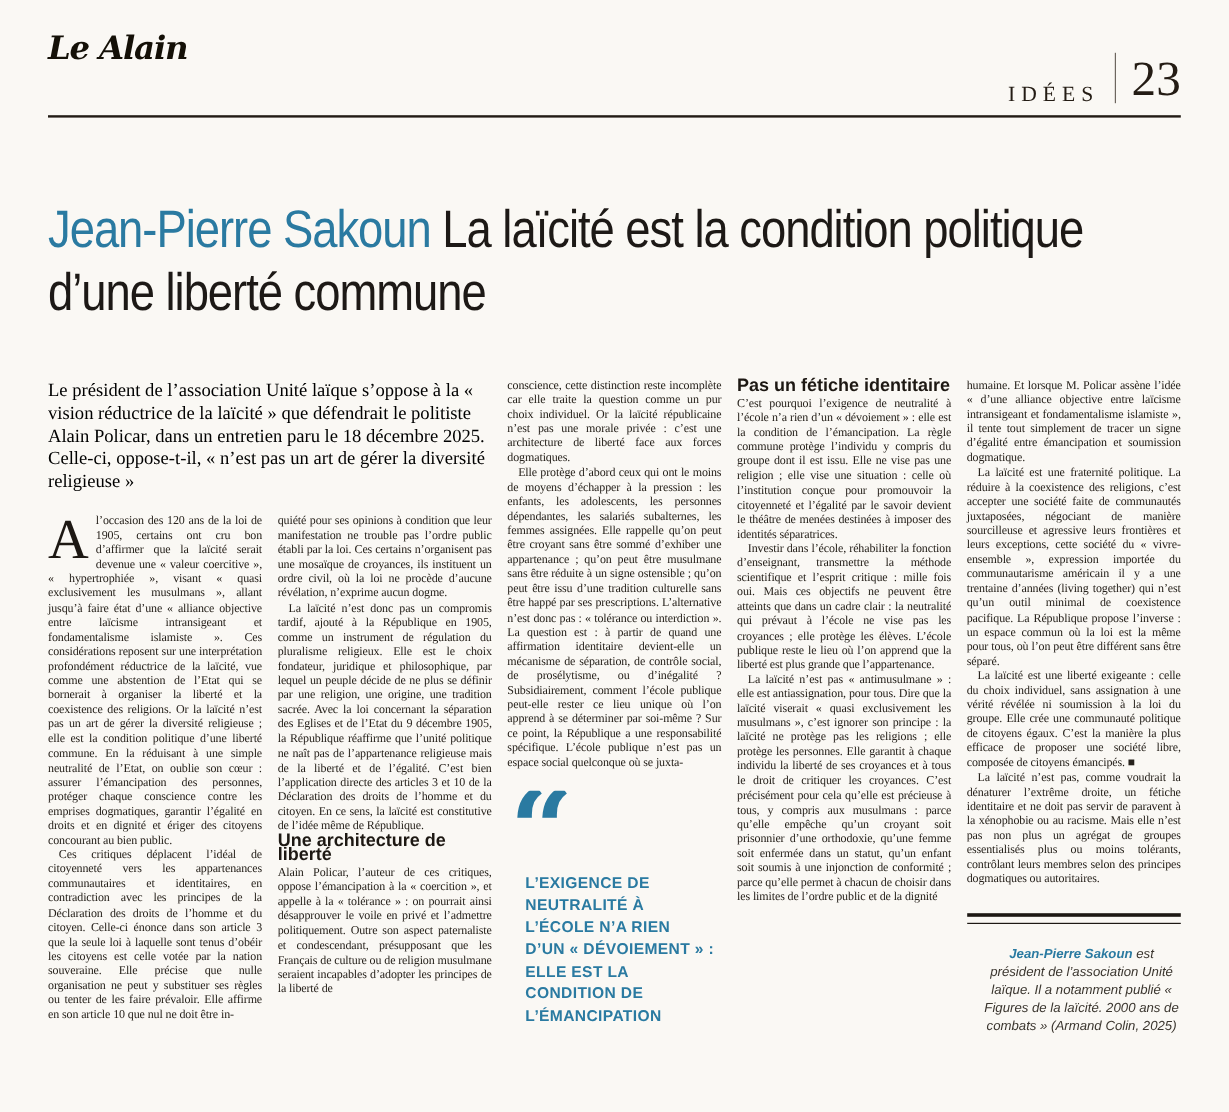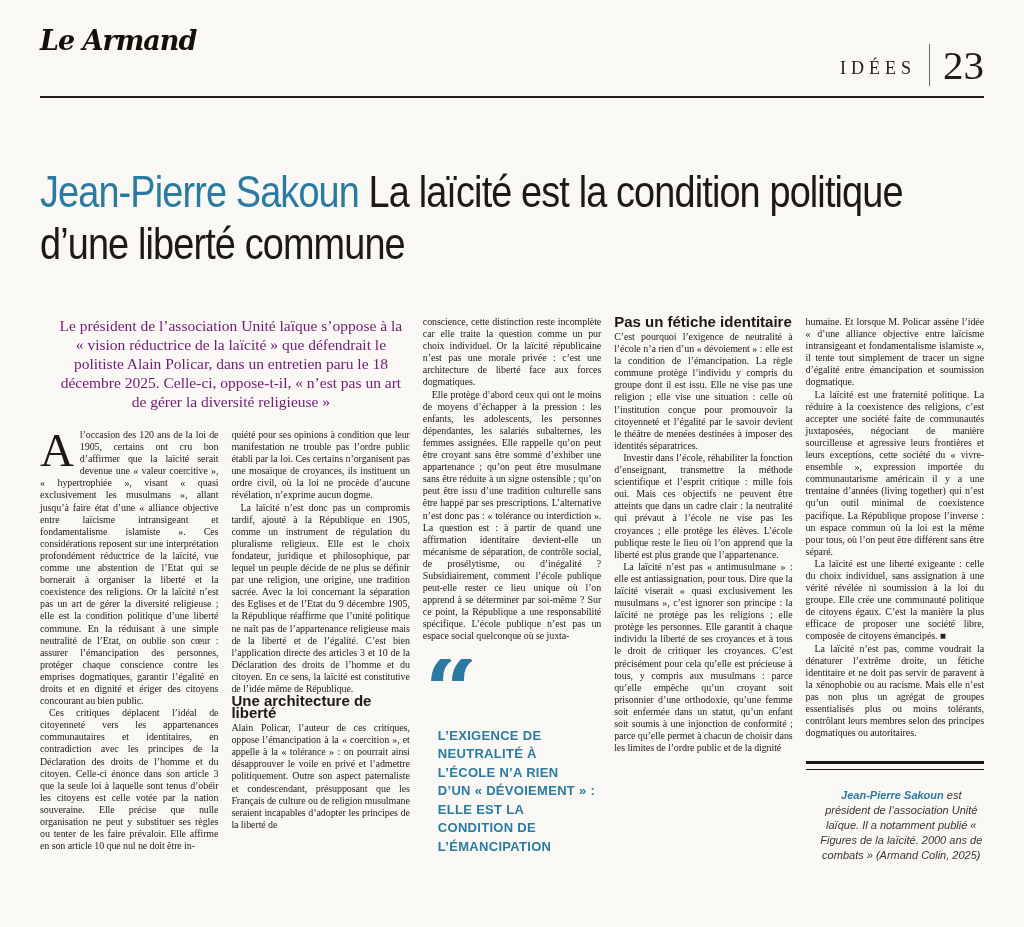--- a/index.html
+++ b/index.html
@@ -14,21 +14,21 @@
   .hdr{position:relative;height:62px;}
   .masthead{
     font-family:"DejaVu Serif",serif;font-weight:bold;font-style:italic;
     font-size:27px;letter-spacing:-1px;color:#141007;line-height:30px;
   }
   .dateline{
     font-size:9.5px;letter-spacing:1.1px;color:#3c362f;margin-top:3px;
     font-family:"Liberation Serif",serif;
   }
   .hdr-right{
-    position:absolute;right:0;bottom:2px;display:flex;align-items:center;gap:13px;
+    position:absolute;right:0;bottom:2px;display:flex;align-items:flex-end;gap:13px;
   }
   .section-label{
     font-size:18px;letter-spacing:5px;color:#241c14;
     font-family:"Liberation Serif",serif;transform:translateY(3px);
   }
   .hdr-sep{width:1px;height:42px;background:#6d675f;}
   .page-number{font-size:41px;color:#241c14;font-family:"Liberation Serif",serif;line-height:42px;}
   .hdr-rule{border:none;border-top:2px solid #221c15;margin:8px 0 0;}
 
   
@@ -41,21 +41,21 @@
   .headline .author{color:#2a7aa1;}
 
   
   .body-grid{
     margin-top:46px;
     display:grid;grid-template-columns:repeat(5,1fr);column-gap:13px;
     grid-template-rows:auto 1fr;
   }
   .lead{
     grid-area:1/1/2/3;align-self:start;
-    font-size:15.5px;line-height:19px;color:#701a75;margin:0 4px 18px 16px;text-align:center;
+    font-size:15.5px;line-height:19px;color:#000000;margin:0 4px 18px 0;
   }
   .colA{grid-area:2/1/3/2;}
   .colB{grid-area:2/2/3/3;}
   .colC{grid-area:1/3/3/4;}
   .colD{grid-area:1/4/3/5;}
   .colE{grid-area:1/5/3/6;}
 
   .col p{
     margin:0;font-size:10px;line-height:12.1px;letter-spacing:-0.1px;
     text-align:justify;hyphens:auto;-webkit-hyphens:auto;color:#26211b;
@@ -92,21 +92,21 @@
     font-style:italic;font-size:11px;line-height:15px;color:#3a352e;text-align:center;
   }
   .bio .bio-name{font-weight:bold;font-style:italic;color:#2a7aa1;}
 </style>
 </head>
 <body>
 
 <div class="page">
 
   <div class="hdr">
-    <div class="masthead">Le Armand</div>
+    <div class="masthead">Le Alain</div>
     <div class="hdr-right">
       <span class="section-label">IDÉES</span>
       <span class="hdr-sep"></span>
       <span class="page-number">23</span>
     </div>
   </div>
   <hr class="hdr-rule">
 
   <h1 class="headline" style="margin-bottom:0;font-weight:400;"><span class="author">Jean-Pierre Sakoun</span><span> La laïcité est la condition politique d’une liberté commune</span></h1>
 

